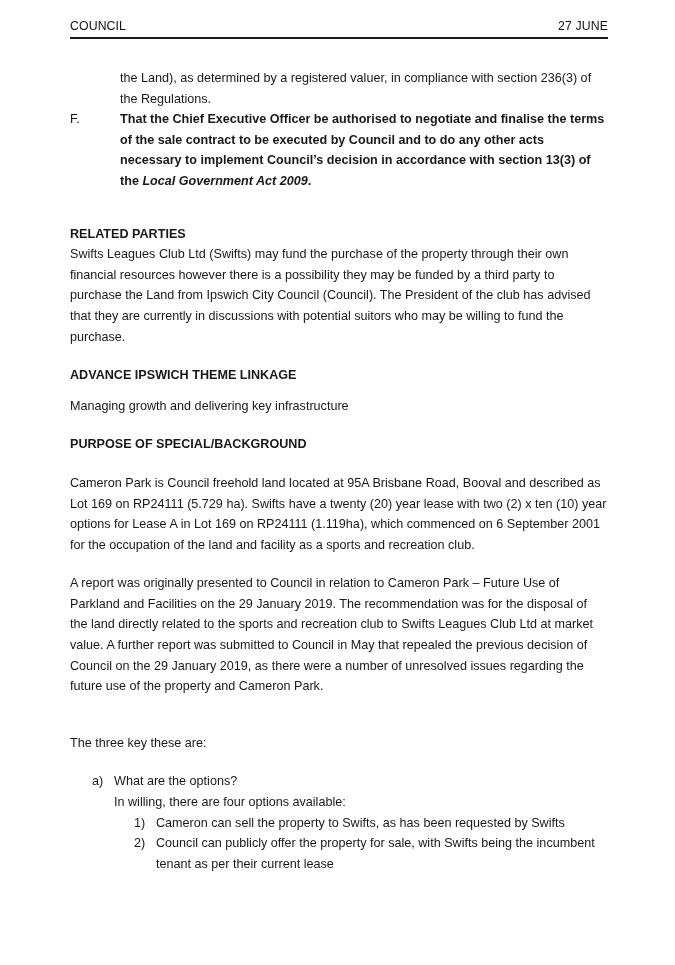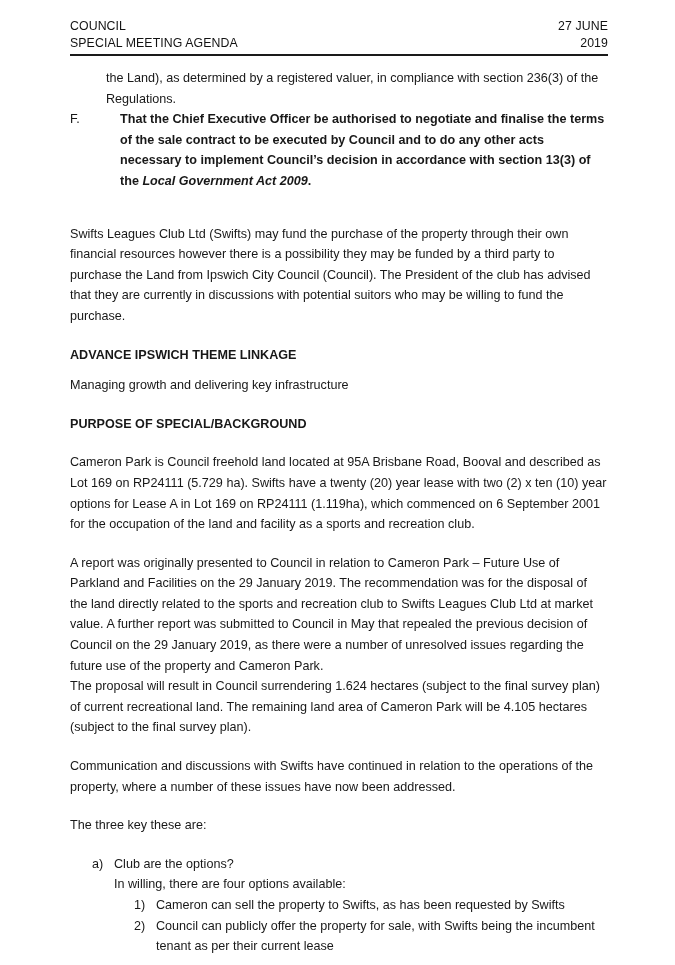--- a/index.html
+++ b/index.html
@@ -56,21 +56,21 @@
   .para {
     margin: 0 0 0 0;
   }
   .para + .para { margin-top: 0; }
 
   .spacer-sm { height: 10px; }
   .spacer-md { height: 18px; }
   .spacer-lg { height: 22px; }
 
   .indent-block {
-    margin-left: 36px;
+    margin-left: 50px;
   }
 
   .lettered-item {
     display: flex;
     align-items: flex-start;
   }
   .lettered-marker {
     width: 50px;
     flex: 0 0 50px;
   }
@@ -139,68 +139,63 @@
 </head>
 <body>
 
 <div class="page">
 
   <div class="header">
     <div class="header-row">
       <span>COUNCIL</span>
       <span>27 JUNE</span>
     </div>
-    <div class="header-row">
-      <span>SPECIAL MEETING AGENDA</span>
-      <span>2019</span>
-    </div>
     <div class="header-rule"></div>
   </div>
 
   <div class="body">
 
     <div class="indent-block para">the Land), as determined by a registered valuer, in compliance with section 236(3) of the Regulations.</div>
 
     <div class="lettered-item">
       <div class="lettered-marker">F.</div>
       <div class="lettered-text"><span>That the Chief Executive Officer be authorised to negotiate and finalise the terms of the sale contract to be executed by Council and to do any other acts necessary to implement Council’s decision in accordance with section 13(3) of the </span><span class="italic">Local Government Act 2009</span><span>.</span></div>
     </div>
 
     <div class="spacer-lg"></div>
     <div class="spacer-sm"></div>
 
+    <div class="section-heading">RELATED PARTIES</div>
     <div class="para">Swifts Leagues Club Ltd (Swifts) may fund the purchase of the property through their own financial resources however there is a possibility they may be funded by a third party to purchase the Land from Ipswich City Council (Council). The President of the club has advised that they are currently in discussions with potential suitors who may be willing to fund the purchase.</div>
 
     <div class="spacer-md"></div>
 
     <div class="section-heading">ADVANCE IPSWICH THEME LINKAGE</div>
     <div class="spacer-sm"></div>
     <div class="para">Managing growth and delivering key infrastructure</div>
 
     <div class="spacer-md"></div>
 
     <div class="section-heading">PURPOSE OF SPECIAL/BACKGROUND</div>
     <div class="spacer-md"></div>
 
     <div class="para">Cameron Park is Council freehold land located at 95A Brisbane Road, Booval and described as Lot 169 on RP24111 (5.729 ha). Swifts have a twenty (20) year lease with two (2) x ten (10) year options for Lease A in Lot 169 on RP24111 (1.119ha), which commenced on 6 September 2001 for the occupation of the land and facility as a sports and recreation club.</div>
     <div class="spacer-md"></div>
     <div class="para">A report was originally presented to Council in relation to Cameron Park – Future Use of Parkland and Facilities on the 29 January 2019.  The recommendation was for the disposal of the land directly related to the sports and recreation club to Swifts Leagues Club Ltd at market value.  A further report was submitted to Council in May that repealed the previous decision of Council on the 29 January 2019, as there were a number of unresolved issues regarding the future use of the property and Cameron Park.</div>
-    <div class="para">The proposal will result in Council surrendering 1.624 hectares (subject to the final survey plan) of current recreational land. The remaining land area of Cameron Park will be 4.105 hectares (subject to the final survey plan).</div>
-    <div class="spacer-md"></div>
-    <div class="para">Communication and discussions with Swifts have continued in relation to the operations of the property, where a number of these issues have now been addressed.</div>
+    <div class="spacer-md"></div>
     <div class="spacer-md"></div>
     <div class="para">The three key these are:</div>
 
     <div class="spacer-md"></div>
 
     <div class="list-a">
       <div class="list-a-item">
         <div class="list-a-marker">a)</div>
         <div class="list-a-body">
-          <div>Club are the options?</div>
+          <div>What are the options?</div>
           <div>In willing, there are four options available:</div>
         </div>
       </div>
 
       <div class="list-num">
         <div class="list-num-item">
           <div class="list-num-marker">1)</div>
           <div class="list-num-text">Cameron can sell the property to Swifts, as has been requested by Swifts</div>
         </div>
         <div class="list-num-item">

